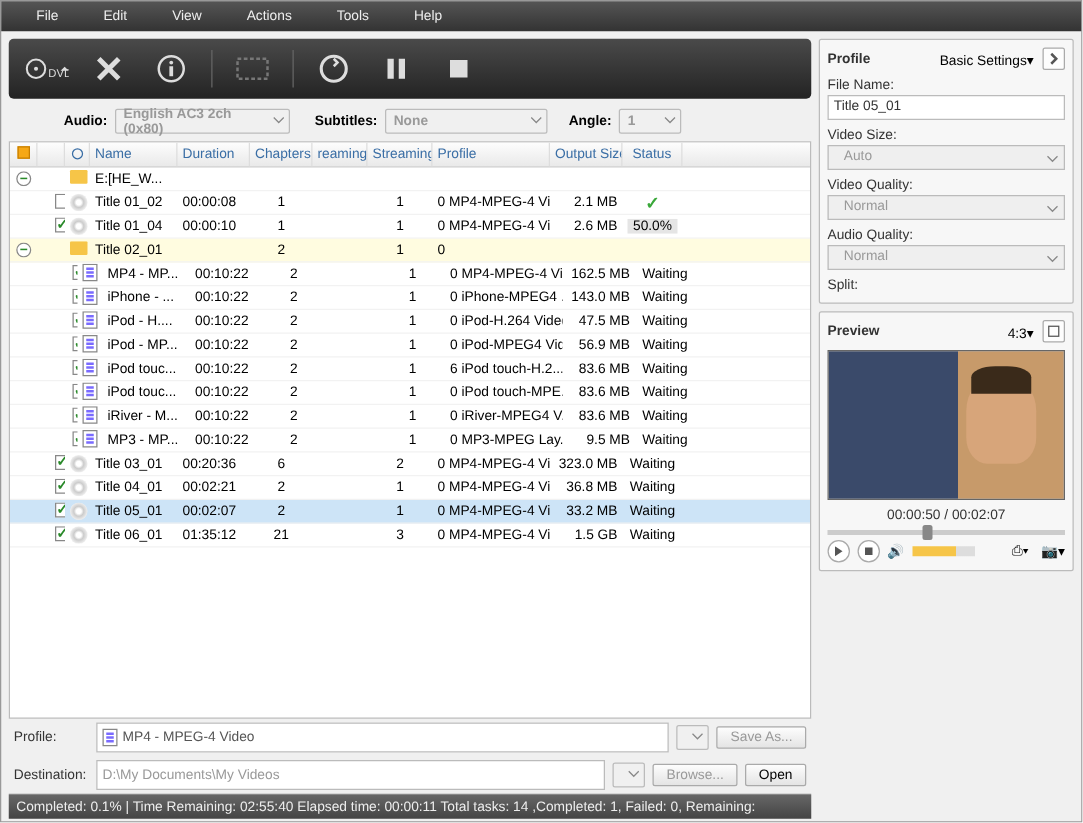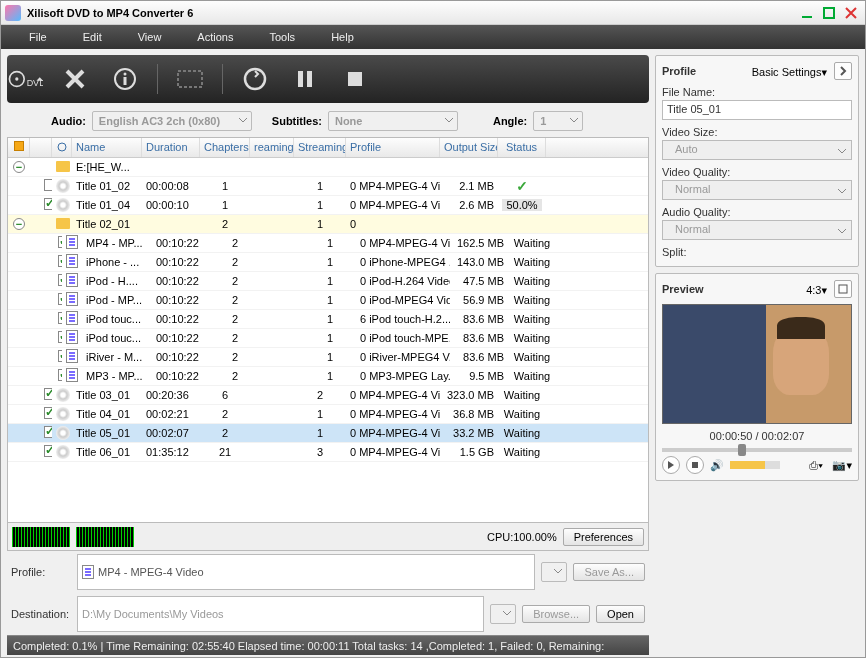--- a/index.html
+++ b/index.html
@@ -5,21 +5,21 @@
 * { margin:0; padding:0; box-sizing:border-box; font-family:Tahoma,Arial,sans-serif; font-size:11px; }
 body { background:#f5f5f5; width:866px; height:658px; overflow:hidden; }
 .window { width:866px; height:658px; border:1px solid #999; background:#f0f0f0; display:flex; flex-direction:column; }
 .titlebar { height:24px; background:linear-gradient(#fdfdfd,#e8e8e8); display:flex; align-items:center; padding:0 4px; border-bottom:1px solid #ccc; }
 .titlebar-icon { width:16px; height:16px; background:linear-gradient(135deg,#f7a,#5bf); border-radius:3px; margin-right:6px; }
 .titlebar-title { font-weight:bold; flex:1; }
 .winbtn { width:20px; height:16px; margin-left:2px; display:flex; align-items:center; justify-content:center; cursor:pointer; }
 .winbtn svg { width:12px; height:12px; }
 .menubar { height:24px; background:linear-gradient(#555,#333); display:flex; align-items:center; color:#eee; padding:0 10px; }
 .menuitem { padding:0 18px; cursor:pointer; }
-.toolbar { height:48px; background:linear-gradient(#4a4a4a,#232323); display:flex; align-items:center; padding:0 0; gap:14px; }
+.toolbar { height:48px; background:linear-gradient(#4a4a4a,#232323); display:flex; align-items:center; padding:0 12px; gap:14px; }
 .toolbar .tbtn { width:36px; height:36px; display:flex; align-items:center; justify-content:center; cursor:pointer; }
 .toolbar .sep { width:1px; height:30px; background:#666; }
 .toolbar svg { fill:#ccc; }
 .main-row { display:flex; flex:1; min-height:0; }
 .left-col { flex:1; display:flex; flex-direction:column; padding:6px 6px 2px 6px; min-width:0; }
 .right-col { width:210px; display:flex; flex-direction:column; padding:6px 6px 2px 0; gap:6px; }
 .opts-row { display:flex; align-items:center; gap:6px; padding:4px 0 6px 44px;font-weight:bold; }
 .dd { border:1px solid #bbb; background:#f0f0f0; color:#999; height:20px; border-radius:2px; display:flex; align-items:center; padding:0 18px 0 6px; position:relative; }
 .dd .chev { position:absolute; right:3px; top:3px; }
 .table-wrap { border:1px solid #bbb; flex:1; background:#fff; overflow:hidden; display:flex; flex-direction:column; }
@@ -40,21 +40,21 @@
 .expand { width:12px; height:12px; border:1px solid #888; border-radius:50%; background:#fff; color:#2a8a2a; font-weight:bold; display:inline-flex; align-items:center; justify-content:center; font-size:11px; line-height:10px; }
 .check-green::after { content:"✓"; color:#3aa83a; font-size:14px; font-weight:bold; }
 .progress { background:#e5e5e5; color:#000; padding:0 2px; display:inline-block; min-width:40px; text-align:center; }
 .cpu-row { display:flex; align-items:center; height:28px; padding:2px 4px; background:#efefef; border:1px solid #bbb; border-top:none; gap:6px; }
 .cpu-meter { width:58px; height:20px; background:#000; position:relative; overflow:hidden; }
 .cpu-meter::before { content:""; position:absolute; inset:0; background:repeating-linear-gradient(90deg,#0f0 0 1px,#000 1px 3px); opacity:.8; }
 .btn { border:1px solid #aaa; background:linear-gradient(#fdfdfd,#e4e4e4); padding:2px 10px; border-radius:2px; cursor:pointer; }
 .btn.dis { color:#999; }
 .form-row { display:flex; align-items:center; gap:6px; padding:3px 4px; }
 .label { width:60px; color:#333; }
-.input-wide { flex:1; border:1px solid #bbb; background:#fff; height:36px; padding:0 4px; color:#999; }
+.input-wide { flex:1; border:1px solid #bbb; background:#fff; height:24px; padding:0 4px; color:#999; }
 .panel { border:1px solid #bbb; background:#f7f7f7; border-radius:2px; padding:6px; }
 .panel-h { display:flex; align-items:center; justify-content:space-between; margin-bottom:6px; }
 .panel-h b { color:#333; }
 .field-lbl { color:#333; margin:6px 0 2px; display:block; }
 .field-val { border:1px solid #bbb; background:#fff; height:20px; padding:2px 4px; color:#333; }
 .field-val.dis { background:#efefef; color:#999; position:relative;padding-left:12px; }
 .preview-box { border:1px solid #bbb; background:#f7f7f7; border-radius:2px; padding:6px; }
 .preview-img { width:100%; height:120px; background:linear-gradient(90deg,#3a4a6a 0 55%,#c79a6a 55% 100%); position:relative; border:1px solid #666; }
 .face { position:absolute; right:22px; top:20px; width:56px; height:70px; background:#d7a57a; border-radius:40% 40% 30% 30%; }
 .face::before { content:""; position:absolute; top:-8px; left:4px; right:4px; height:22px; background:#3a2a1a; border-radius:40% 40% 0 0; }
@@ -66,39 +66,20 @@
 .vol { width:50px; height:8px; background:linear-gradient(90deg,#f6c548 70%,#ddd 70%); }
 .statusbar { height:20px; background:linear-gradient(#666,#444); color:#eee; display:flex; align-items:center; padding:0 6px; font-size:10px; border-top:1px solid #888; }
 .chev-svg { width:10px; height:10px; }
 .hdr-btn{ width:18px;height:18px;border:1px solid #aaa;background:#fdfdfd;border-radius:2px;display:inline-flex;align-items:center;justify-content:center;margin-left:4px;cursor:pointer; }
 </style>
 </head>
 <body>
 
 <div class="window">
 
-  <div class="titlebar">
-    <div class="titlebar-icon"></div>
-    <div class="titlebar-title">Xilisoft DVD to MP4 Converter 6</div>
-    <div class="winbtn">
-        <svg viewBox="0 0 12 12">
-          <rect x="1" y="9" width="10" height="2" fill="#0a3"></rect>
-        </svg>
-      </div>
-    <div class="winbtn">
-        <svg viewBox="0 0 12 12">
-          <rect x="1" y="1" width="10" height="10" fill="none" stroke="#0a3" stroke-width="2"></rect>
-        </svg>
-      </div>
-    <div class="winbtn">
-        <svg viewBox="0 0 12 12">
-          <path d="M1 1 L11 11 M11 1 L1 11" stroke="#d33" stroke-width="2"></path>
-        </svg>
-      </div>
-  </div>
 
   <div class="menubar">
     <div class="menuitem">File</div>
     <div class="menuitem">Edit</div>
     <div class="menuitem">View</div>
     <div class="menuitem">Actions</div>
     <div class="menuitem">Tools</div>
     <div class="menuitem">Help</div>
   </div>
 
@@ -146,34 +127,34 @@
           </div>
         <div class="tbtn">
             <svg width="20" height="20" viewBox="0 0 20 20">
               <rect x="3" y="3" width="14" height="14" fill="#ddd"></rect>
             </svg>
           </div>
       </div>
 
       <div class="opts-row">
         <span>Audio:</span>
-        <div class="dd" style="width:160px">
+        <div class="dd" style="width:140px">
             <span>English AC3 2ch (0x80)</span>
             <svg class="chev chev-svg" viewBox="0 0 10 10">
               <path d="M1 3 l4 4 l4 -4" fill="none" stroke="#888"></path>
             </svg>
           </div>
         <span style="margin-left:14px">Subtitles:</span>
         <div class="dd" style="width:130px">
             <span>None</span>
             <svg class="chev chev-svg" viewBox="0 0 10 10">
               <path d="M1 3 l4 4 l4 -4" fill="none" stroke="#888"></path>
             </svg>
           </div>
-        <span style="margin-left:29px">Angle:</span>
+        <span style="margin-left:11px">Angle:</span>
         <div class="dd" style="width:50px">
             <span>1</span>
             <svg class="chev chev-svg" viewBox="0 0 10 10">
               <path d="M1 3 l4 4 l4 -4" fill="none" stroke="#888"></path>
             </svg>
           </div>
       </div>
 
       <div class="table-wrap">
         <div class="thead">
@@ -396,27 +377,20 @@
               <div class="td c5">21</div>
               <div class="td c6"></div>
               <div class="td c7">3</div>
               <div class="td c8">0  MP4-MPEG-4 Vi...</div>
               <div class="td c9">1.5 GB</div>
               <div class="td c10"><span>Waiting</span></div>
             </div>
           </div>
       </div>
 
-      <div class="cpu-row">
-        <div class="cpu-meter"></div>
-        <div class="cpu-meter"></div>
-        <div style="flex:1"></div>
-        <span>CPU:100.00%</span>
-        <button class="btn">Preferences</button>
-      </div>
 
       <div class="form-row">
         <span class="label">Profile:</span>
         <div class="input-wide" style="display:flex;align-items:center;gap:4px;color:#555">
             <span class="icon-doc"></span>
             <span>MP4 - MPEG-4 Video</span>
           </div>
         <div class="dd" style="width:18px">
             <svg class="chev chev-svg" viewBox="0 0 10 10">
               <path d="M1 3 l4 4 l4 -4" fill="none" stroke="#888"></path>

